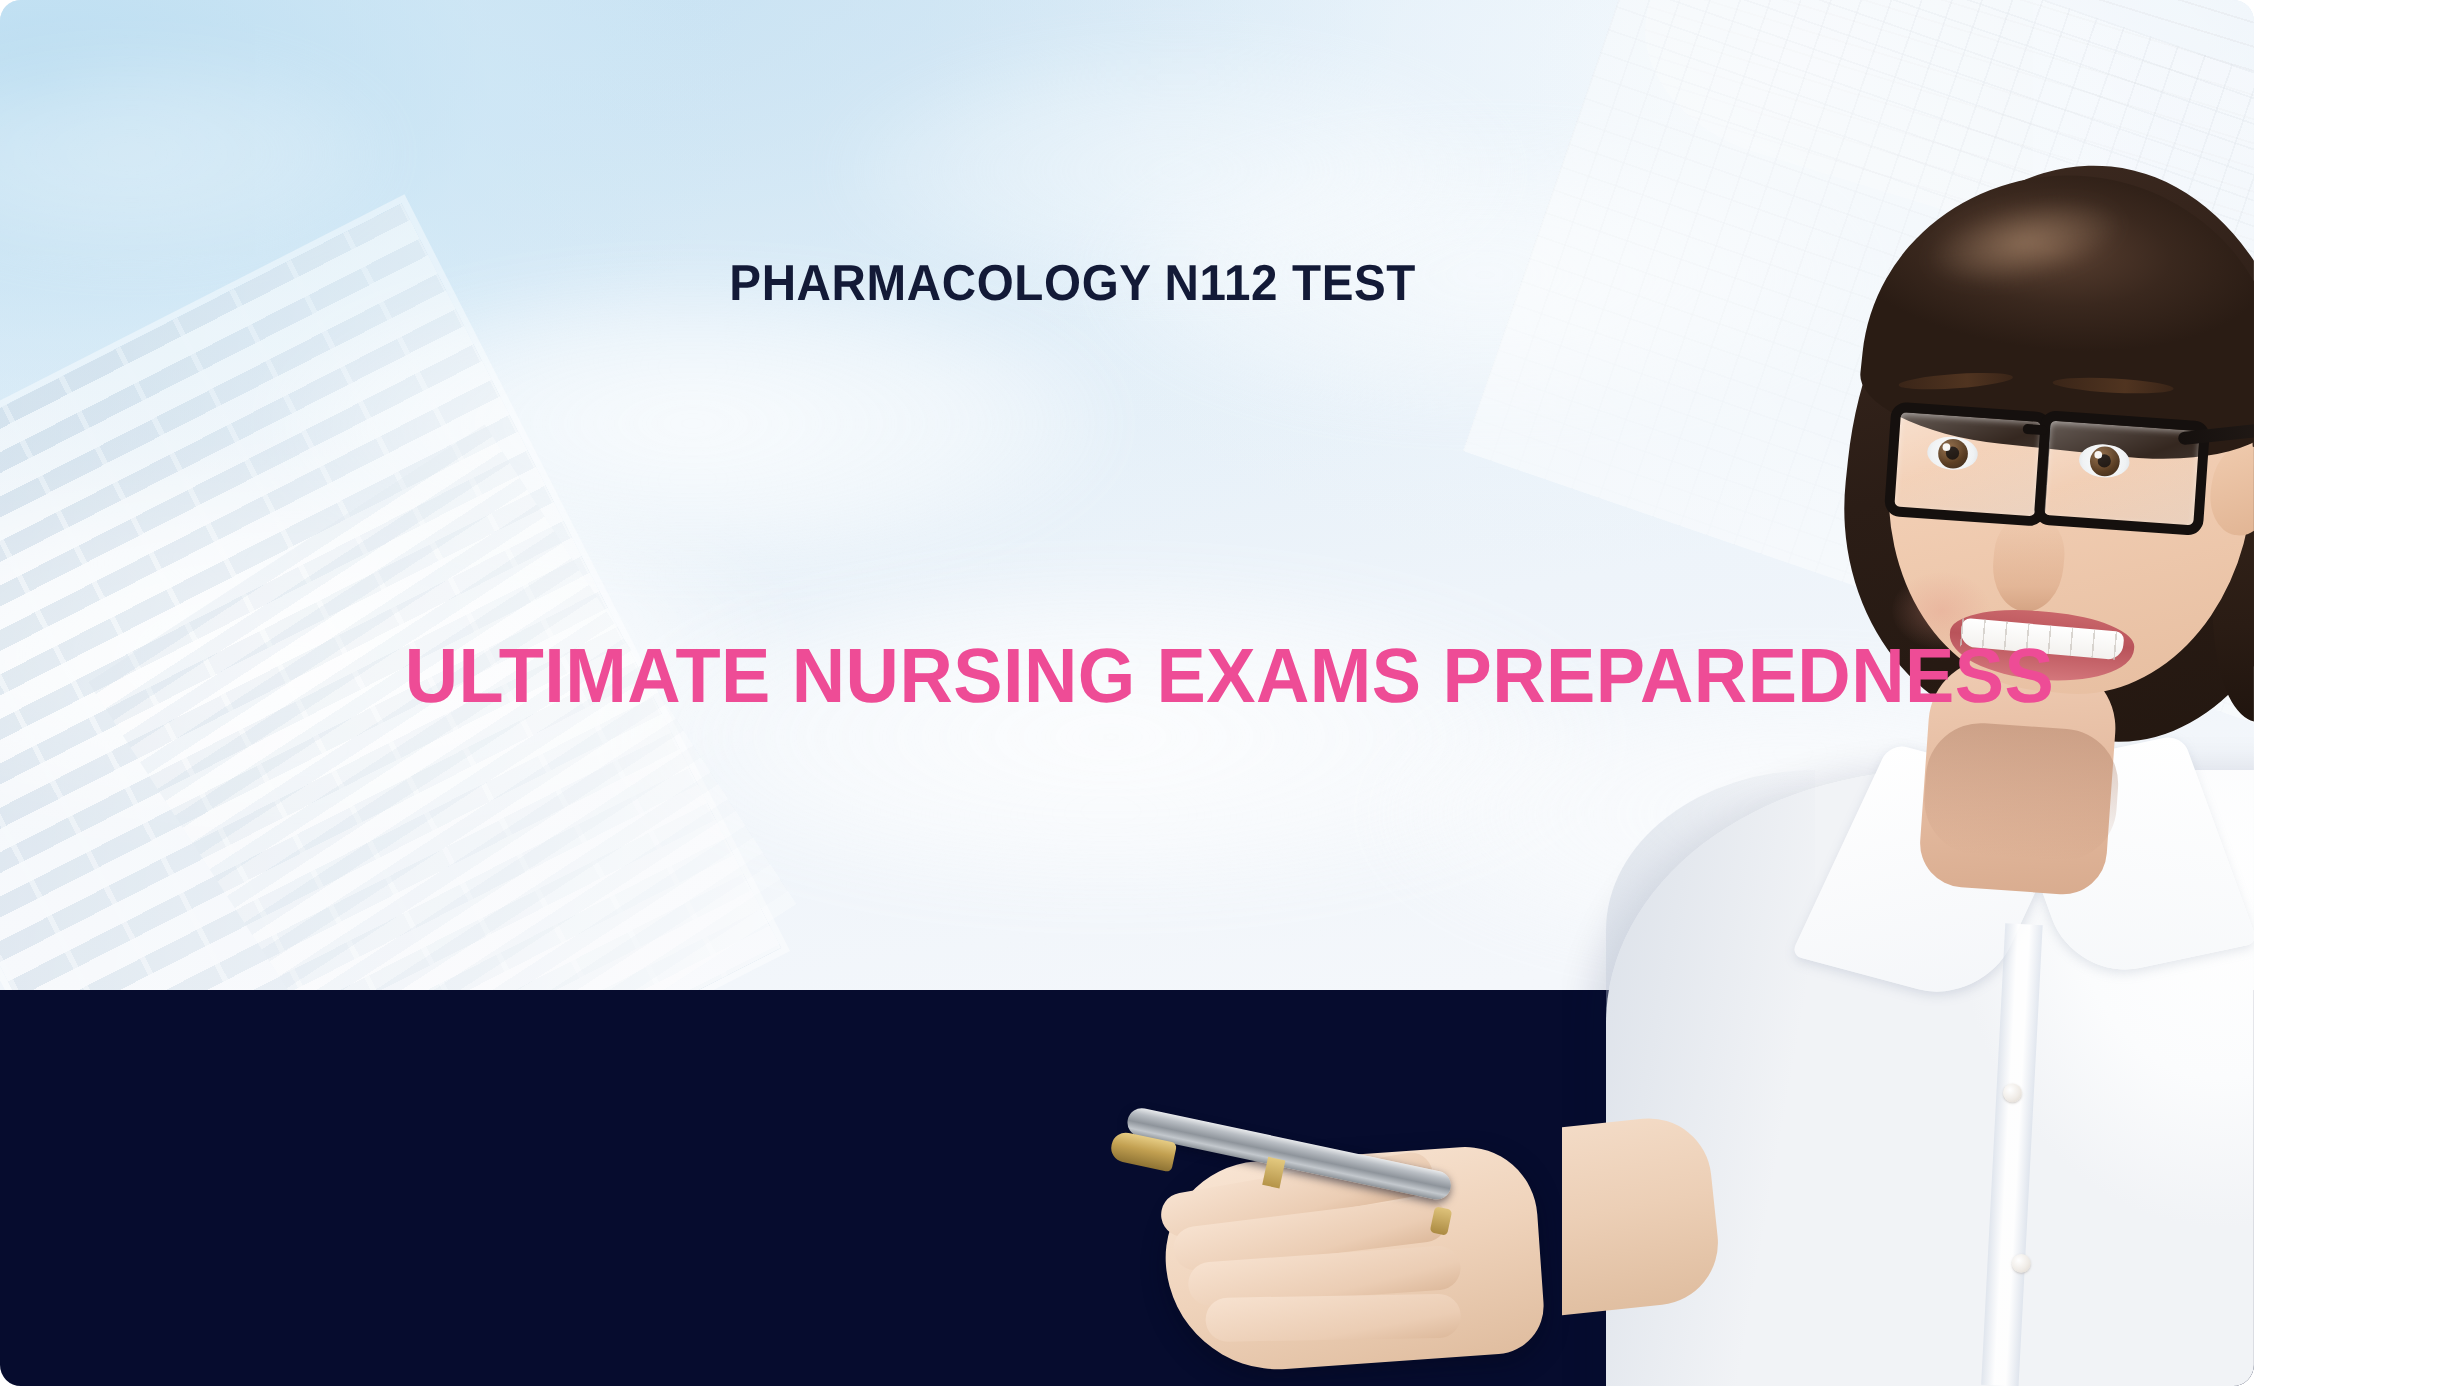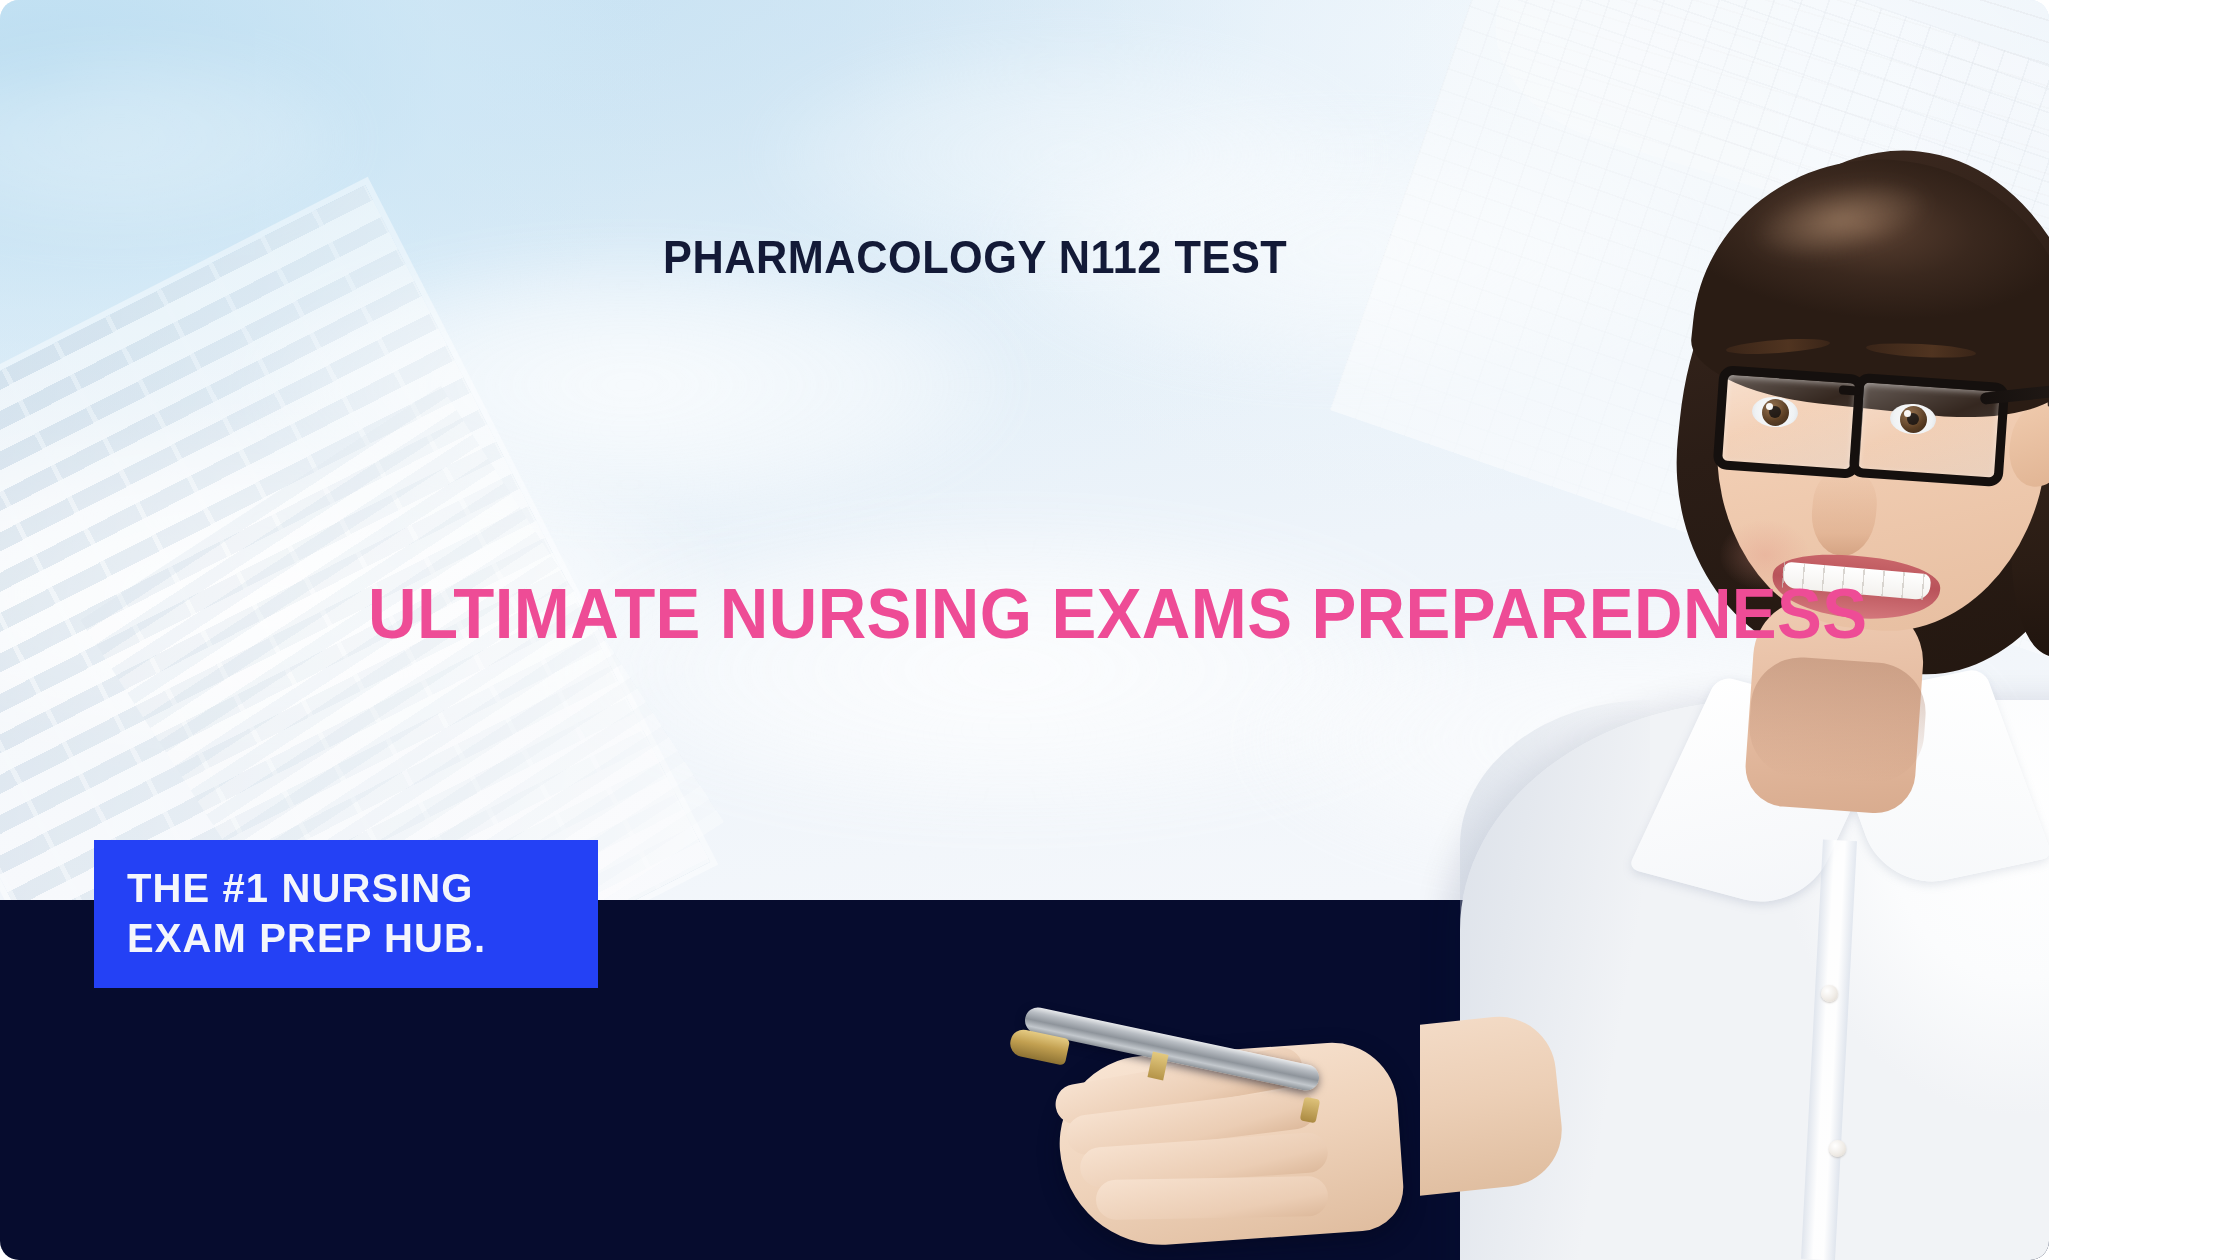--- a/index.html
+++ b/index.html
@@ -538,19 +538,15 @@
     <div class="temple"></div>
 
     <div class="arm-lower"></div>
 
   </div>
 
   <div class="eyebrow">PHARMACOLOGY N112 TEST</div>
 
   <div class="headline">ULTIMATE NURSING EXAMS PREPAREDNESS</div>
 
-  <div class="badge">
-    <div class="badge-line">THE #1 NURSING</div>
-    <div class="badge-line">EXAM PREP HUB.</div>
-  </div>
 
 
 </div>
 
 </body></html>

